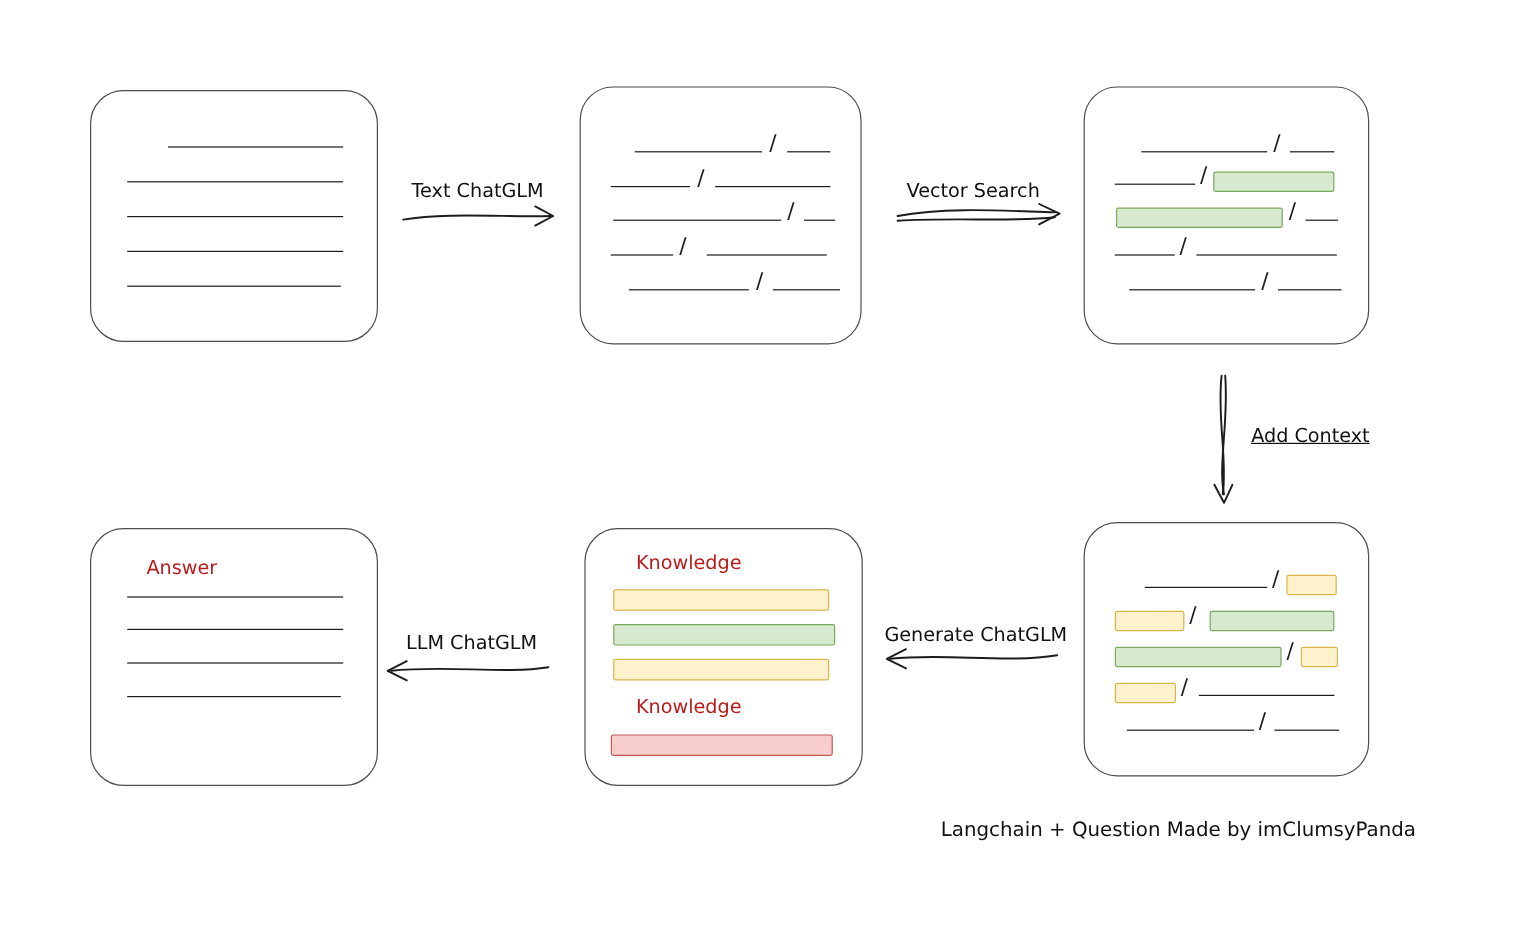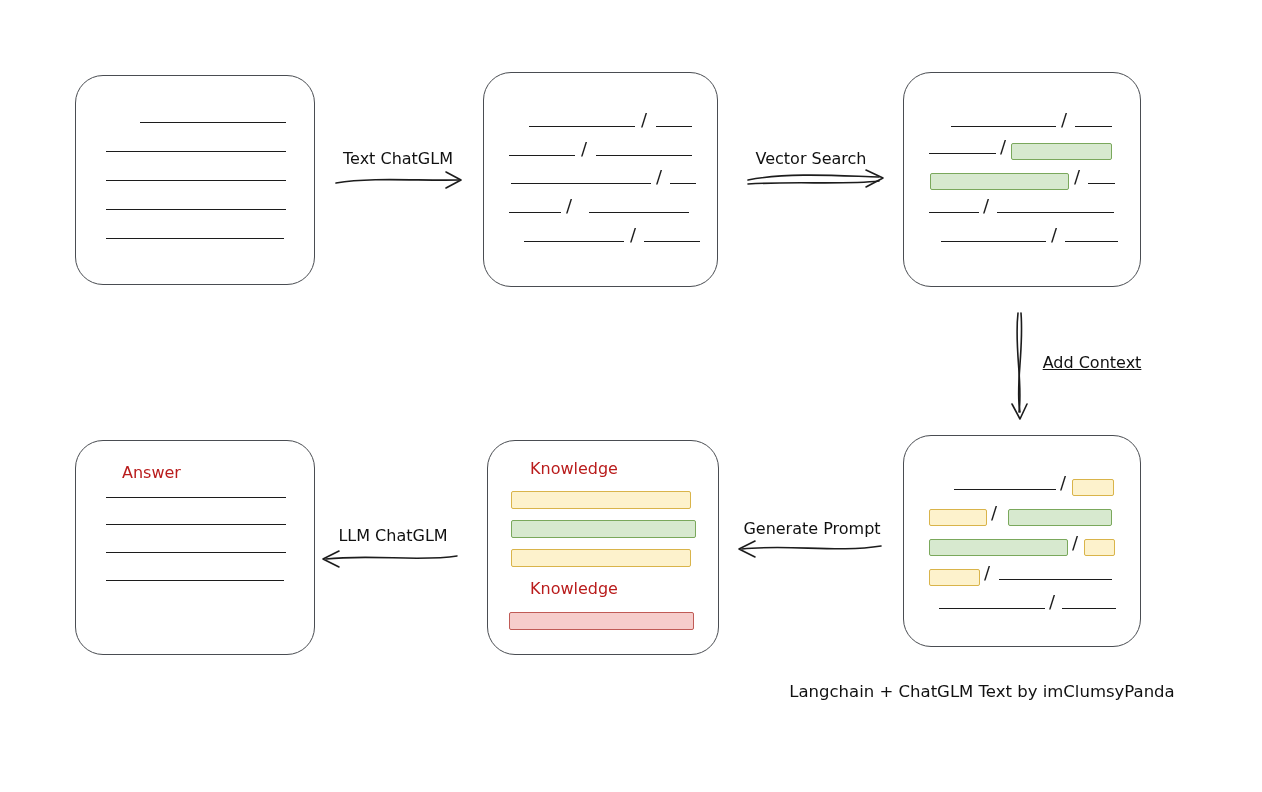--- a/index.html
+++ b/index.html
@@ -160,21 +160,21 @@
     <div class="box-label" style="left:30px; top:22px;">Answer</div>
     <div class="hline" style="left:30px; top:56px; width:180px;"></div>
     <div class="hline" style="left:30px; top:83px; width:180px;"></div>
     <div class="hline" style="left:30px; top:111px; width:180px;"></div>
     <div class="hline" style="left:30px; top:139px; width:178px;"></div>
   </div>
 
   <div class="arrow-label" style="left:337px; top:149px; width:122px;">Text ChatGLM</div>
   <div class="arrow-label" style="left:745px; top:149px; width:132px;">Vector Search</div>
   <div class="arrow-label" style="left:1032px; top:353px; width:120px; text-align:center;text-decoration:underline;">Add Context</div>
-  <div class="arrow-label" style="left:737px; top:519px; width:150px;">Generate Prompt</div>
+  <div class="arrow-label" style="left:737px; top:519px; width:150px;">Generate ChatGLM</div>
   <div class="arrow-label" style="left:330px; top:526px; width:126px;">LLM ChatGLM</div>
 
   <svg class="arrows" width="1262" height="792" viewBox="0 0 1262 792">
 
     <path d="M336 183 C372 177 420 181 459 180"></path>
     <path d="M446 172 L461 180 L446 188"></path>
 
     <path d="M748 180 C790 172 842 176 879 177"></path>
     <path d="M748 184 C795 181 845 185 879 181"></path>
     <path d="M866 170 L883 178 L866 187"></path>
@@ -183,15 +183,15 @@
     <path d="M1021 313 C1024 352 1015 386 1020 412"></path>
     <path d="M1012 404 L1020 419 L1027 404"></path>
 
     <path d="M881 546 C838 553 788 544 742 549"></path>
     <path d="M755 541 L739 549 L755 557"></path>
 
     <path d="M457 556 C420 562 372 554 326 559"></path>
     <path d="M339 551 L323 559 L339 567"></path>
   </svg>
 
-  <div class="footer">Langchain + ChatGLM Text by imClumsyPanda</div>
+  <div class="footer">Langchain + Question Made by imClumsyPanda</div>
 
 </div>
 
 </body></html>

